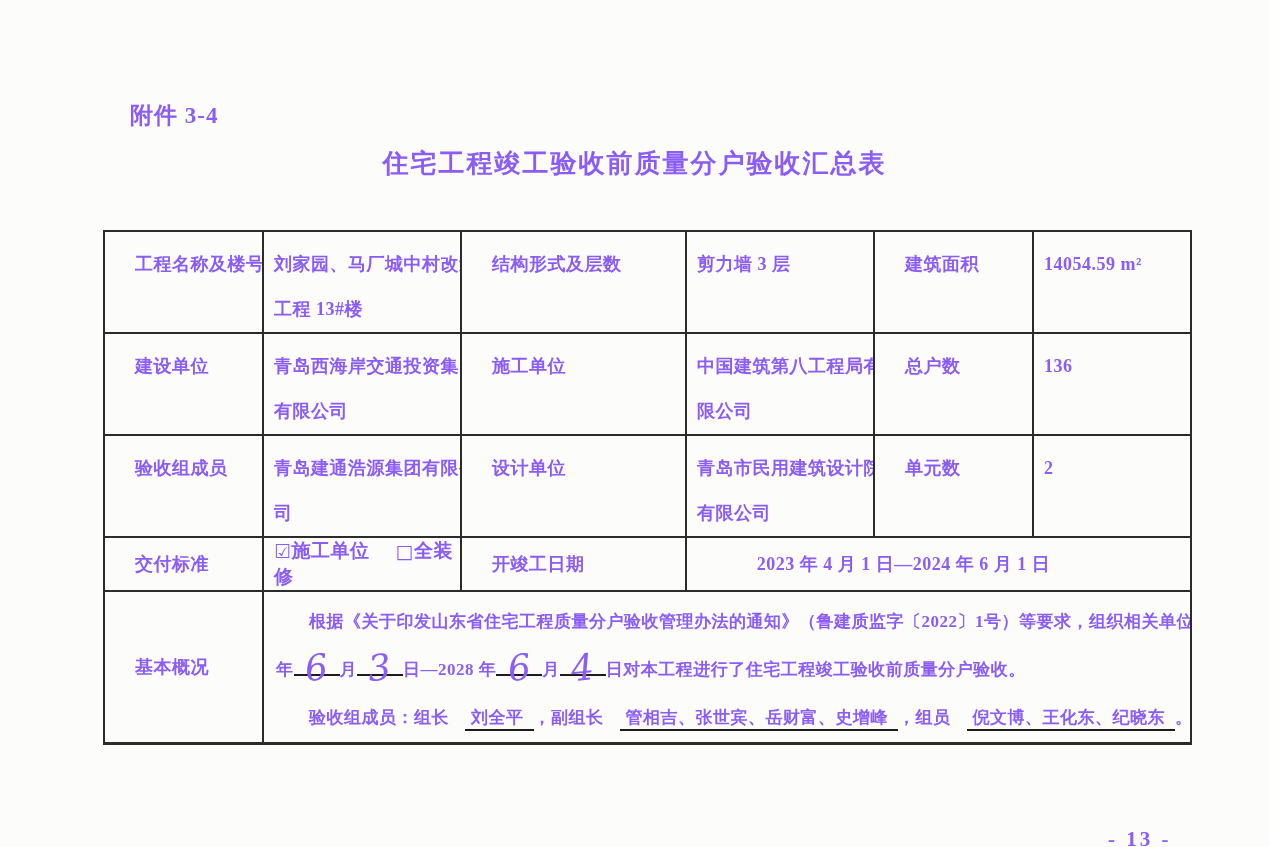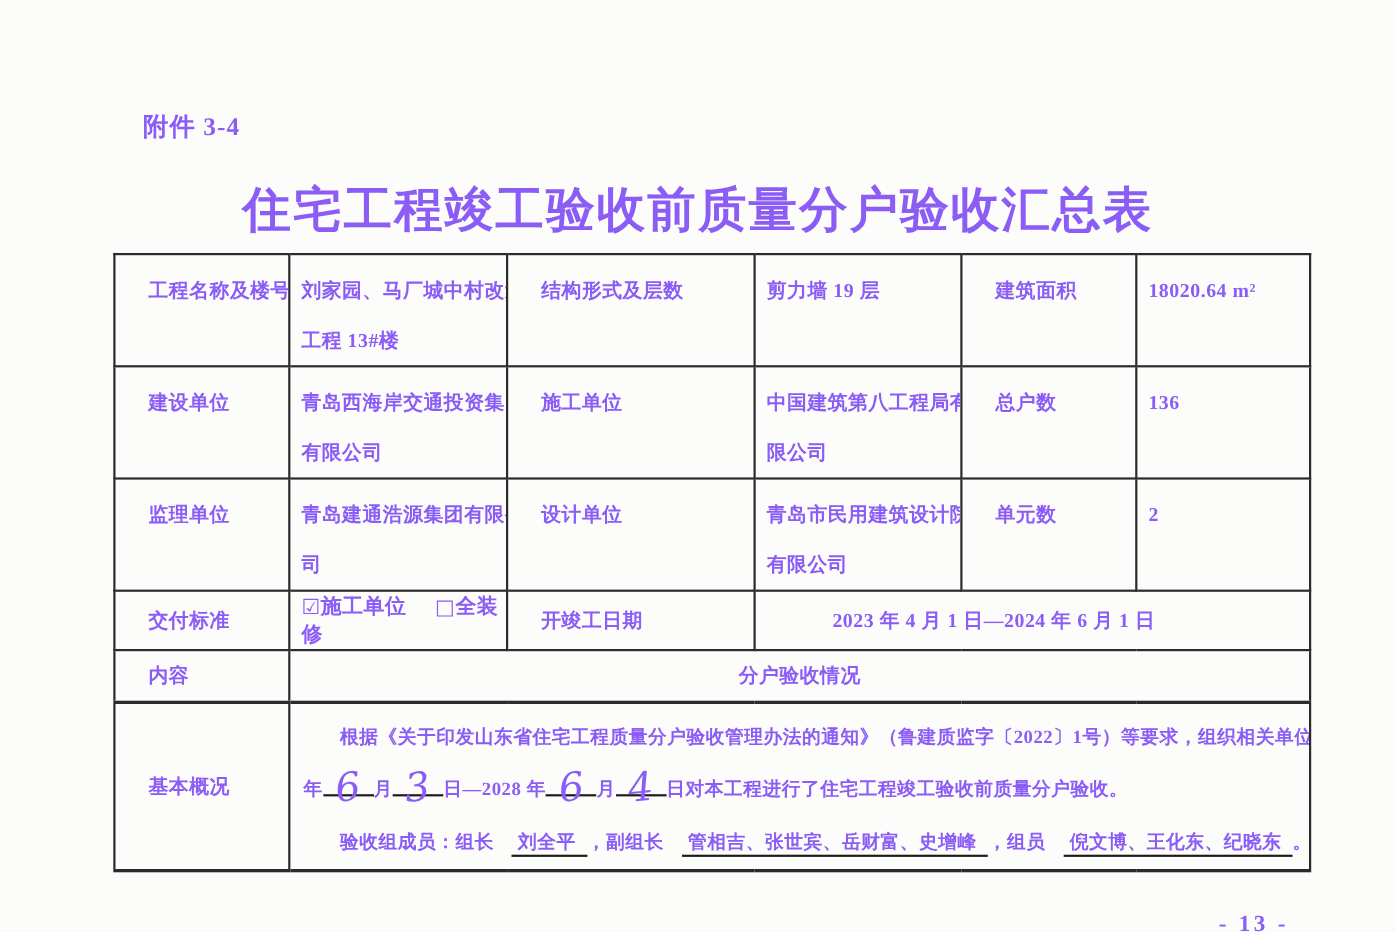--- a/index.html
+++ b/index.html
@@ -8,22 +8,22 @@
     position:relative; width:1269px; height:847px; margin:0 auto;
     background:#fcfcfb; overflow:hidden;
     font-family:"Liberation Serif", serif; color:#8b5cf6;
   }
   .attachment {
     position:absolute; left:130px; top:100px;
     font-size:23px; font-weight:600; letter-spacing:1px;
   }
   .doc-title {
     position:absolute; left:0; top:146px; width:100%;
-    text-align:center; font-size:44px; font-weight:bold;
-    font-family:"Liberation Sans", sans-serif; letter-spacing:2px;margin-top:15px;
+    text-align:center; font-size:26px; font-weight:bold;
+    font-family:"Liberation Sans", sans-serif; letter-spacing:2px;
   }
   table.main {
     position:absolute; left:103px; top:230px; width:1087px;
     border-collapse:collapse; table-layout:fixed;
   }
   td {
     border:2px solid #2b2b2b; font-size:18px; font-weight:600;
     vertical-align:middle; letter-spacing:0.5px; overflow:hidden;
   }
   tr.r1 td, tr.r2 td, tr.r3 td { height:92px; vertical-align:top; padding-top:10px; }
@@ -85,27 +85,27 @@
         <span class="line">工程名称及楼号</span>
       </td>
       <td class="value-cell">
         <span class="line">刘家园、马厂城中村改造</span>
         <span class="line">工程 13#楼</span>
       </td>
       <td class="label-cell">
         <span class="line">结构形式及层数</span>
       </td>
       <td class="value-cell">
-        <span class="line">剪力墙 19 层</span>
+        <span class="line">剪力墙 3 层</span>
       </td>
       <td class="label-cell">
         <span class="line">建筑面积</span>
       </td>
       <td class="value-cell">
-        <span class="line">18020.64 m²</span>
+        <span class="line">14054.59 m²</span>
       </td>
     </tr>
 
     <tr class="r2">
       <td class="label-cell">
         <span class="line">建设单位</span>
       </td>
       <td class="value-cell">
         <span class="line">青岛西海岸交通投资集团</span>
         <span class="line">有限公司</span>
@@ -120,21 +120,21 @@
       <td class="label-cell">
         <span class="line">总户数</span>
       </td>
       <td class="value-cell">
         <span class="line">136</span>
       </td>
     </tr>
 
     <tr class="r3">
       <td class="label-cell">
-        <span class="line">监理单位</span>
+        <span class="line">验收组成员</span>
       </td>
       <td class="value-cell">
         <span class="line">青岛建通浩源集团有限公</span>
         <span class="line">司</span>
       </td>
       <td class="label-cell">
         <span class="line">设计单位</span>
       </td>
       <td class="value-cell">
         <span class="line">青岛市民用建筑设计院</span>
@@ -150,24 +150,20 @@
 
     <tr class="r4">
       <td class="label-cell">交付标准</td>
       <td class="cb-cell">
         <span class="cb-glyph">☑</span><span>施工单位</span><span class="cb-glyph cb-gap">□</span><span>全装修</span>
       </td>
       <td class="label-cell">开竣工日期</td>
       <td class="date-cell" colspan="3">2023 年 4 月 1 日—2024 年 6 月 1 日</td>
     </tr>
 
-    <tr class="r5">
-      <td class="label-cell">内容</td>
-      <td class="center-cell" colspan="5">分户验收情况</td>
-    </tr>
 
     <tr class="r6">
       <td class="label-cell">基本概况</td>
       <td class="content-cell" colspan="5">
         <span class="pline indent">根据《关于印发山东省住宅工程质量分户验收管理办法的通知》（鲁建质监字〔2022〕1号）等要求，组织相关单位于2024</span>
         <span class="pline"><span>年</span><span class="blank"><span class="hw">6</span></span><span>月</span><span class="blank"><span class="hw">3</span></span><span>日—2028 年</span><span class="blank"><span class="hw">6</span></span><span>月</span><span class="blank"><span class="hw">4</span></span><span>日对本工程进行了住宅工程竣工验收前质量分户验收。</span></span>
         <span class="pline indent"><span>验收组成员：组长</span><span class="uname">刘全平</span><span>，副组长</span><span class="uname">管相吉、张世宾、岳财富、史增峰</span><span>，组员</span><span class="uname">倪文博、王化东、纪晓东</span><span>。</span></span>
       </td>
     </tr>
   </tbody>

